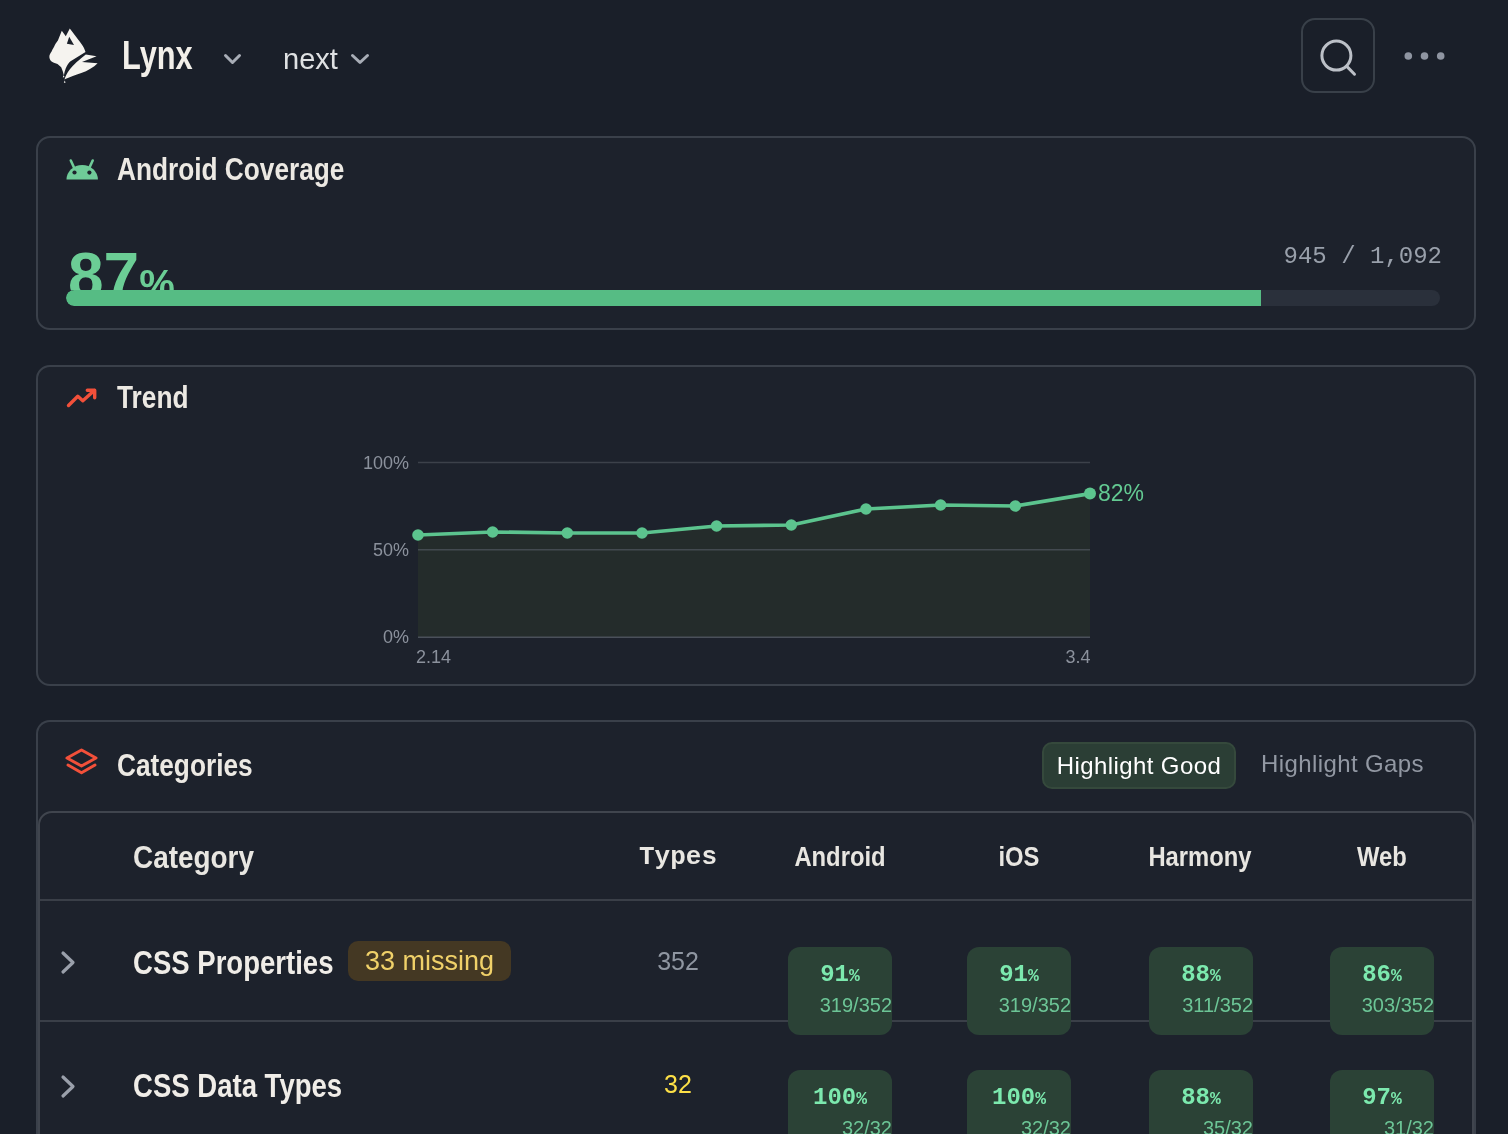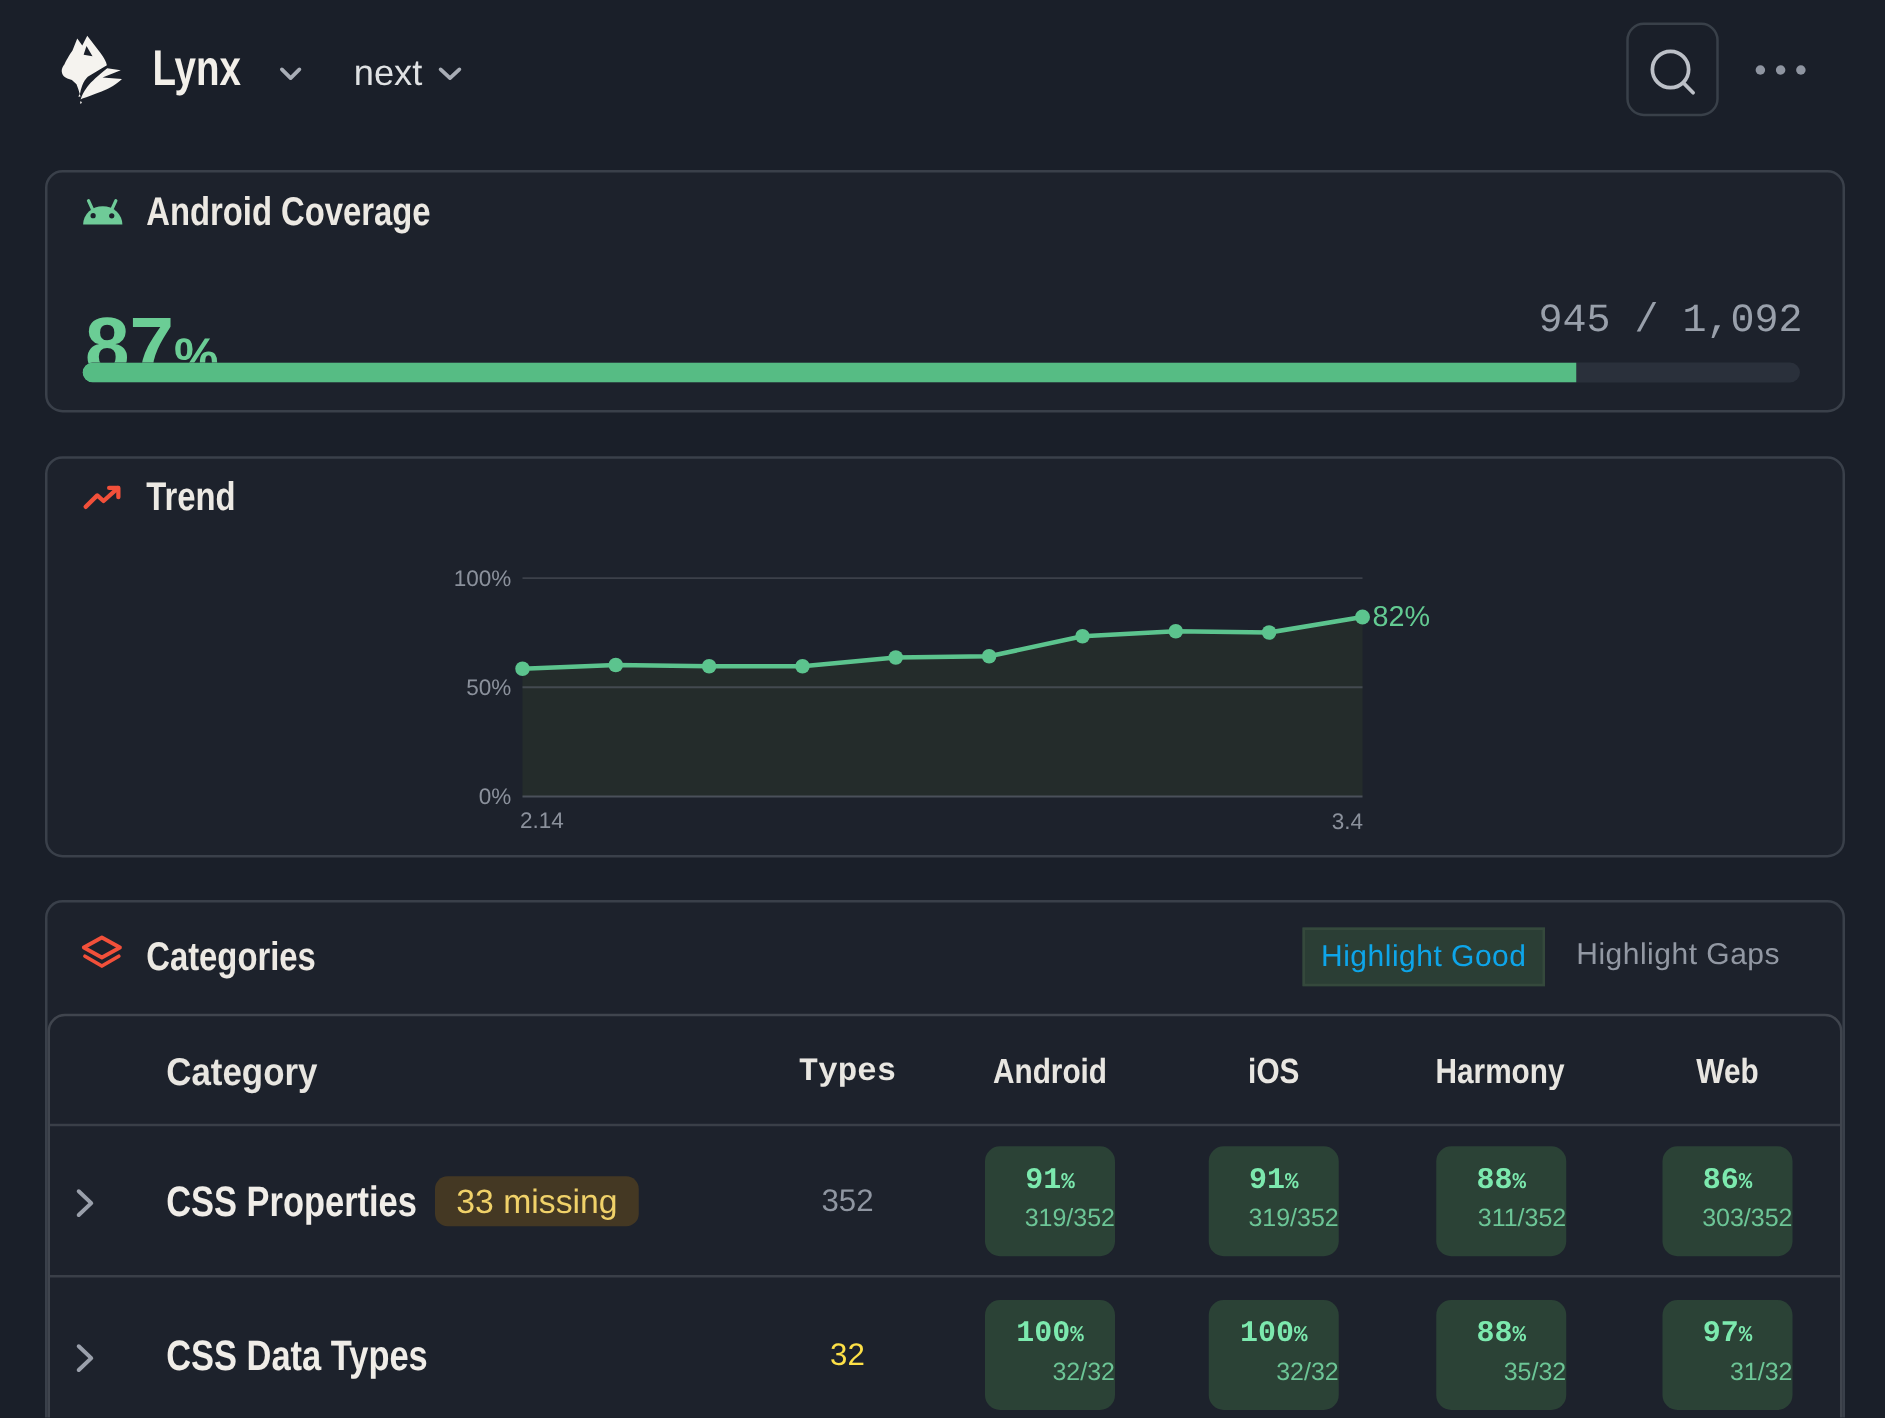--- a/index.html
+++ b/index.html
@@ -2,21 +2,21 @@
 <html><head>
 <meta charset="utf-8">
 <style>
   * { margin:0; padding:0; box-sizing:border-box; }
   html,body { width:1508px; height:1134px; overflow:hidden; }
   body { background:#1a1f29; font-family:"Liberation Sans", sans-serif; position:relative; }
   .abs { position:absolute; }
   .card { position:absolute; left:36px; width:1440px; background:#1d222c; border:2px solid #3a404a; border-radius:14px; }
   .title { font-size:32px; font-weight:700; color:#ece9e3; line-height:32px; transform:scaleX(0.82); transform-origin:0 50%; }
   .mono { font-family:"Liberation Mono", monospace; }
-  .badge { position:absolute; width:104px; height:88px; background:#2b4236; border-radius:12px; text-align:center; }
+  .badge { position:absolute; width:104px; height:88px; background:#2b4236; border-radius:12px; text-align:center;margin-top:30px; }
   .badge .pct { margin-top:15px; font-family:"Liberation Mono", monospace; font-weight:700; font-size:24px; line-height:26px; color:#7ce9ae; }
   .badge .pct span { font-size:18px; }
   .badge .sub { margin-top:6px; font-size:20px; line-height:21px; color:#6cc596;text-align:right; }
 </style>
 </head>
 <body>
 
 <svg class="abs" style="left:44px; top:22px;" width="60" height="70" viewBox="0 0 60 70">
   <path fill="#f5f3ef" d="M17.8,8.8 L21.8,14.3 L25.8,6.6 L36.4,20.4 C39.3,24.3 41.0,27.6 41.5,30.1 L26.2,39.4 C24.6,40.9 22.8,43.7 21.7,46.5 C20.8,48.8 20.2,51.2 19.9,53.6 C19.2,50.8 18.4,48.0 17.2,45.3 L13.5,42.0 L9.9,40.7 C7.8,39.9 6.4,38.6 5.8,37.0 C5.4,35.9 5.3,34.9 5.4,34.0 C5.6,32.6 6.3,31.0 7.6,29.4 C7.9,28.4 8.8,26.8 10.2,24.4 C10.8,23.0 12.0,21.0 13.9,18.5 Z"></path>
   <path fill="#1a1f29" d="M25.2,14.8 L30.0,23.0 L22.9,21.8 Z"></path>
@@ -47,21 +47,21 @@
 <div class="card" style="top:136px; height:194px;"></div>
 <svg class="abs" style="left:65px; top:157px;" width="34" height="24" viewBox="0 0 34 24">
   <path fill="#6fcb98" d="M1.5,22.5 a15.7,14.6 0 0 1 31.4,0 Z"></path>
   <line x1="9" y1="10.5" x2="5.8" y2="3.5" stroke="#6fcb98" stroke-width="2.6" stroke-linecap="round"></line>
   <line x1="24.5" y1="10.5" x2="27.7" y2="3.5" stroke="#6fcb98" stroke-width="2.6" stroke-linecap="round"></line>
   <circle cx="9.5" cy="15.5" r="2.1" fill="#1d222c"></circle>
   <circle cx="24.4" cy="15.6" r="2.1" fill="#1d222c"></circle>
 </svg>
 <div class="abs title" style="left:117px; top:153px;">Android Coverage</div>
 <div class="abs" style="left:68px; top:209px; color:#6bcd95; font-weight:700; font-size:64px; line-height:56px;margin-top:39px;">87<span style="font-size:40px;">%</span></div>
-<div class="abs mono" style="right:66px; top:245px; font-size:32px; line-height:24px; color:#99a0ab;">945 / 1,092</div>
+<div class="abs mono" style="right:66px; top:245px; font-size:24px; line-height:24px; color:#99a0ab;">945 / 1,092</div>
 <div class="abs" style="left:66px; top:290px; width:1374px; height:16px; background:#2a303b; border-radius:8px; overflow:hidden;">
   <div style="width:87%; height:16px; background:#56bc84; border-radius:8px 0 0 8px;"></div>
 </div>
 
 <div class="card" style="top:365px; height:321px;"></div>
 <svg class="abs" style="left:66px; top:388px;" width="32" height="20" viewBox="0 0 32 20">
   <path d="M2.5,17.5 L11.8,8.3 L16.8,12.8 L28.3,2.5" fill="none" stroke="#f2503a" stroke-width="3.4" stroke-linecap="round" stroke-linejoin="round"></path>
   <path d="M21.3,2.3 L28.7,2.3 L28.7,9.7" fill="none" stroke="#f2503a" stroke-width="3.4" stroke-linecap="round" stroke-linejoin="round"></path>
 </svg>
 <div class="abs title" style="left:117px; top:381px;">Trend</div>
@@ -92,21 +92,21 @@
   </g>
   <text x="1098" y="500.6" fill="#63ca92" font-size="23" font-family="Liberation Sans, sans-serif">82%</text>
 </svg>
 
 <div class="card" style="top:720px; height:444px; border-bottom:none; border-radius:14px 14px 0 0;"></div>
 <svg class="abs" style="left:65px; top:748px;" width="33" height="28" viewBox="0 0 33 28">
   <path d="M16.5,2 L31,10 L16.5,18 L2,10 Z" fill="none" stroke="#f2503a" stroke-width="3" stroke-linejoin="round"></path>
   <path d="M3,17 L16.5,24.8 L30,17" fill="none" stroke="#f2503a" stroke-width="3" stroke-linecap="round" stroke-linejoin="round"></path>
 </svg>
 <div class="abs title" style="left:117px; top:749px;">Categories</div>
-<div class="abs" style="left:1042px; top:742px; width:194px; height:47px; background:#2b3e35; border:2px solid #35493c; border-radius:0; color:#0ea5e9; font-size:24px; letter-spacing:0.4px; line-height:43px; text-align:center;">Highlight Good</div>
+<div class="abs" style="left:1042px; top:742px; width:194px; height:47px; background:#2b3e35; border:2px solid #35493c; border-radius:10px; color:#ffffff; font-size:24px; letter-spacing:0.4px; line-height:43px; text-align:center;">Highlight Good</div>
 <div class="abs" style="left:1261px; top:752px; font-size:24px; letter-spacing:0.4px; line-height:24px; color:#9298a3;">Highlight Gaps</div>
 
 <div class="abs" style="left:38px; top:811px; width:1436px; height:400px; border:2px solid #40454e; border-radius:14px;"></div>
 <div class="abs" style="left:40px; top:899px; width:1432px; height:2px; background:#3a3f48;"></div>
 <div class="abs" style="left:40px; top:1020px; width:1432px; height:2px; background:#3a3f48;"></div>
 
 <div class="abs" style="left:133px; top:842px; font-size:31px; line-height:31px; font-weight:700; color:#e8e6e1; transform:scaleX(0.9); transform-origin:0 50%;">Category</div>
 <div class="abs mono" style="left:608px; top:844px; width:140px; text-align:center; font-size:26px; line-height:26px; font-weight:700; color:#e9e7e2;">Types</div>
 <div class="abs" style="left:770px; top:843px; width:140px; text-align:center; font-size:28px; line-height:28px; font-weight:700; color:#e8e6e1; transform:scaleX(0.85);">Android</div>
 <div class="abs" style="left:949px; top:843px; width:140px; text-align:center; font-size:28px; line-height:28px; font-weight:700; color:#e8e6e1; transform:scaleX(0.85);">iOS</div>

